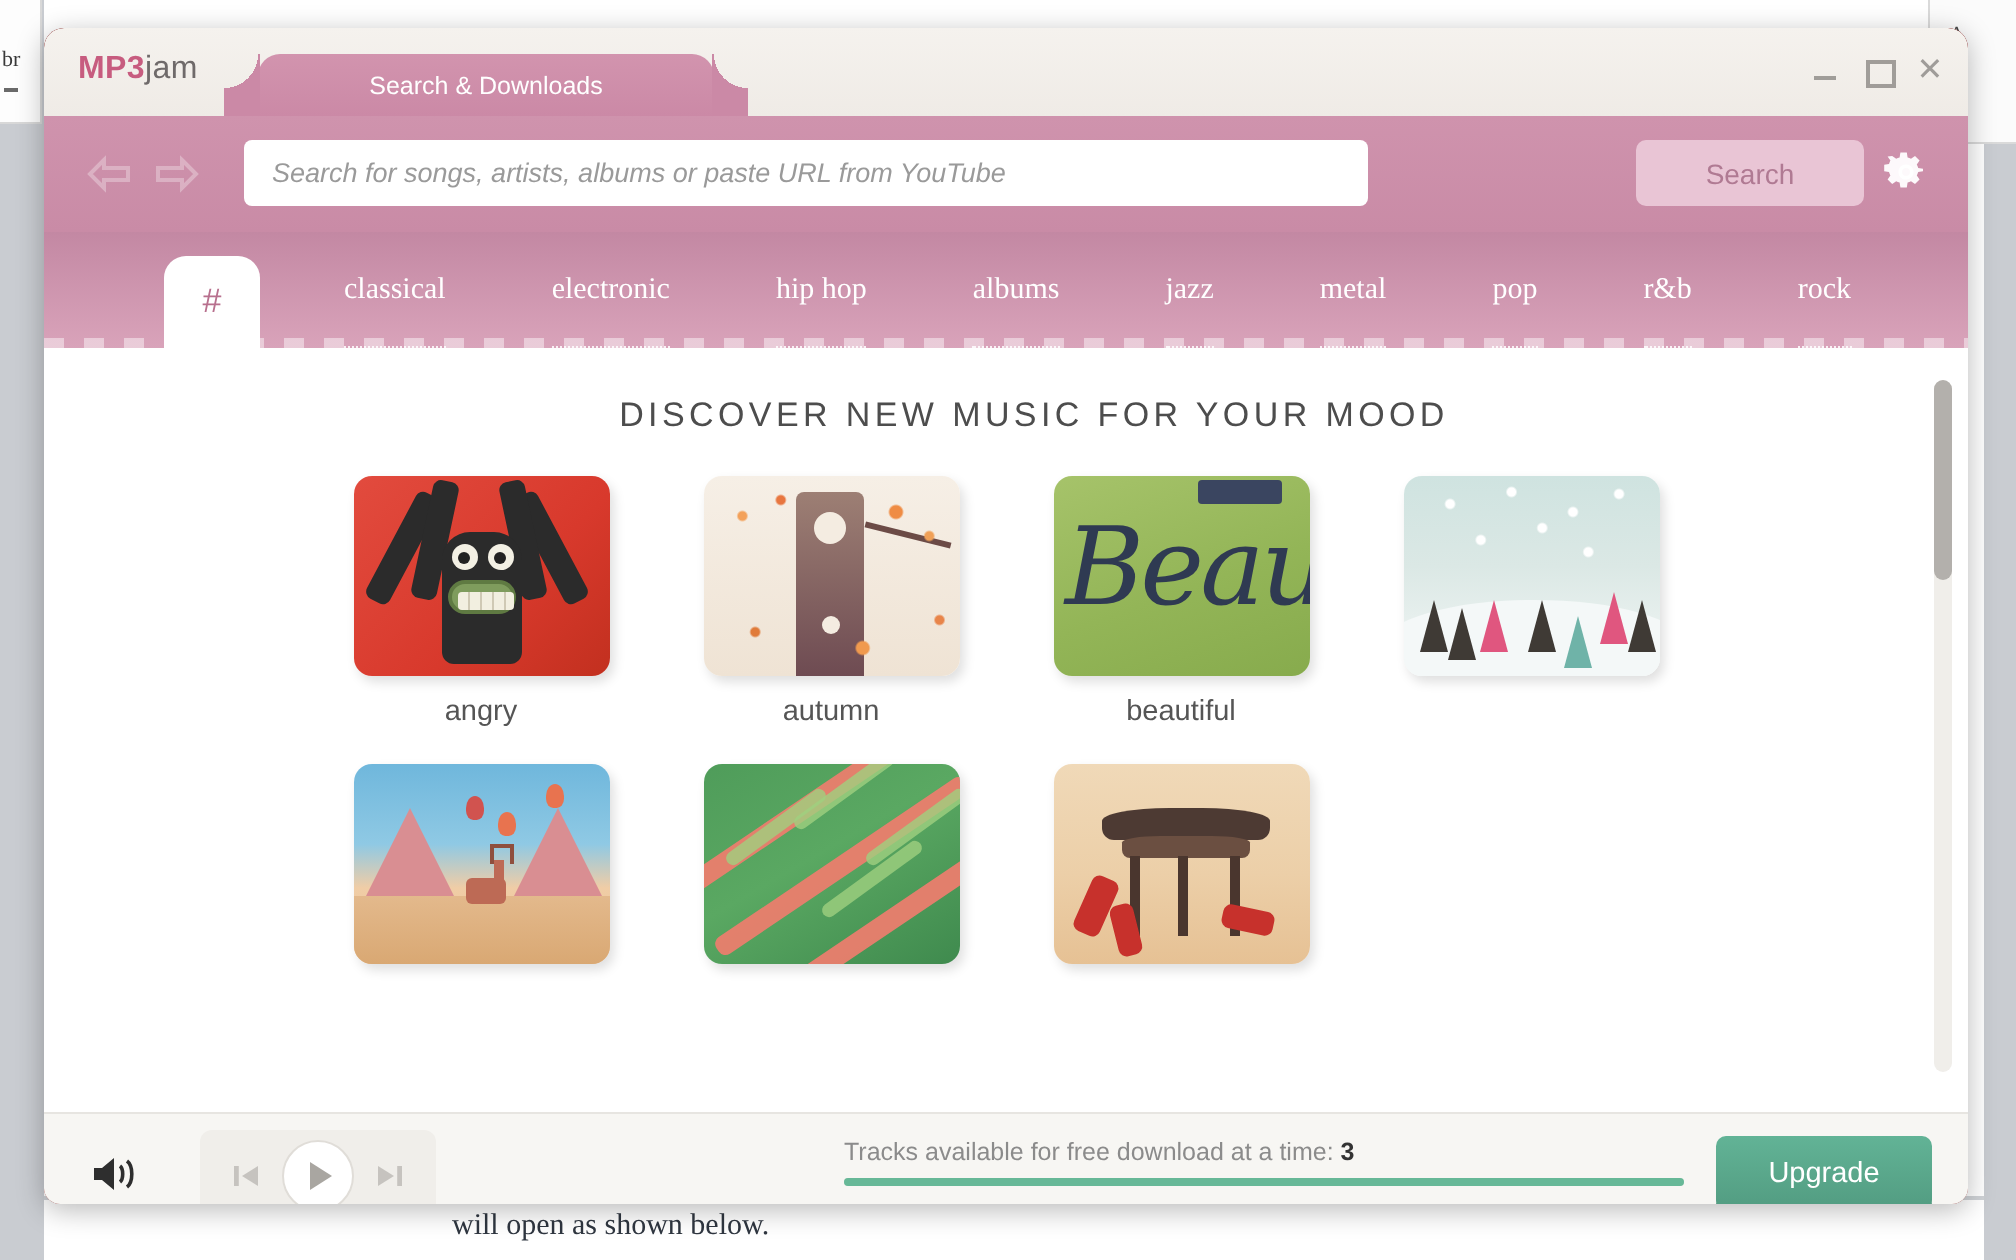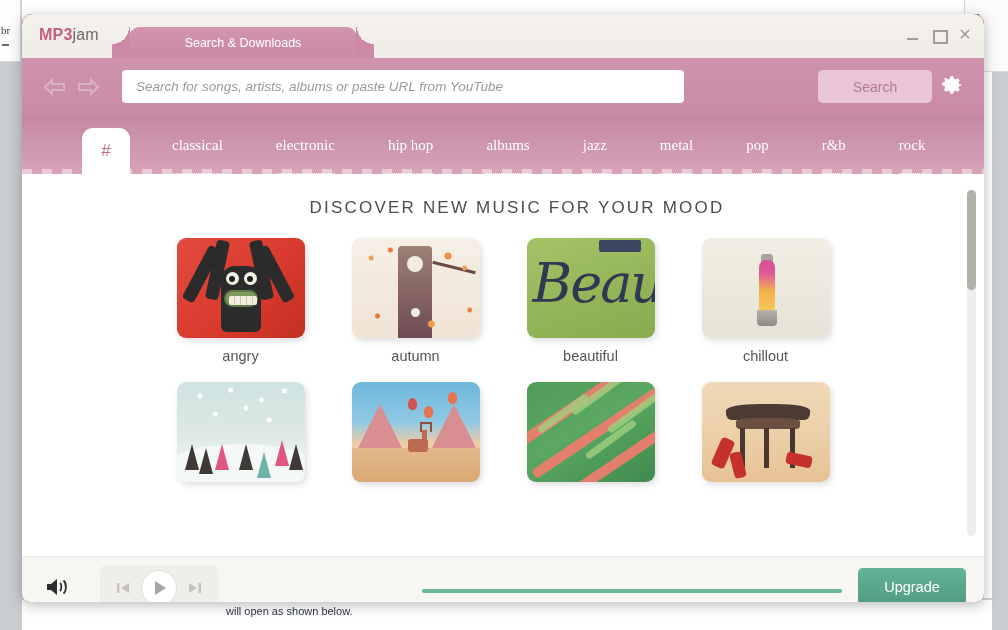--- a/index.html
+++ b/index.html
@@ -43,22 +43,22 @@
   #bg-right-strip {
     position: absolute; right: 0; top: 72px; width: 16px; height: 558px;
     background: #c9ccd1;
   }
   #bg-right-inner {
     position: absolute; right: 16px; top: 72px; width: 12px; height: 558px;
     background: #ffffff;
   }
   #bg-bottom-text {
     position: absolute; left: 226px; top: 605px;
-    font-size: 11px; color: #2f3640; white-space: nowrap;
-    font-family: Liberation Sans, sans-serif;
+    font-size: 15px; color: #2f3640; white-space: nowrap;
+    font-family: Liberation Serif, serif;
   }
   #bg-bottom-rule {
     position: absolute; left: 22px; top: 598px; width: 970px; height: 2px;
     background: #cfd2d6;
   }
   #bg-bottom-fill {
     position: absolute; left: 22px; top: 600px; width: 970px; height: 30px;
     background: #ffffff;
   }
 
@@ -572,28 +572,20 @@
           <div class="mood-label">autumn</div>
         </div>
         <div class="mood-cell">
           <div class="mood-thumb art-beautiful">
     <div class="bar"></div>
     <div class="script">Beautif</div>
           </div>
           <div class="mood-label">beautiful</div>
         </div>
         <div class="mood-cell">
-          <div class="mood-thumb art-chillout">
-    <div class="lamp-cap"></div>
-    <div class="lamp-body"></div>
-    <div class="lamp-base"></div>
-          </div>
-          <div class="mood-label">chillout</div>
-        </div>
-        <div class="mood-cell">
           <div class="mood-thumb art-winter">
     <div class="snow"></div>
     <div class="hill"></div>
     <div class="tree" style="left:8px"></div>
     <div class="tree" style="left:22px;bottom:8px"></div>
     <div class="tree pink" style="left:38px"></div>
     <div class="tree" style="left:62px"></div>
     <div class="tree teal" style="left:80px;bottom:4px"></div>
     <div class="tree pink" style="left:98px;bottom:16px"></div>
     <div class="tree" style="left:112px"></div>
@@ -660,19 +652,23 @@
       </div>
       <div id="play-btn"></div>
       <div class="tp-btn">
         <svg width="16" height="16" viewBox="0 0 16 16">
           <path d="M2 3 L10 8 L2 13 Z" fill="#8d8a85"></path>
           <rect x="11.6" y="3" width="2.4" height="10" fill="#8d8a85"></rect>
         </svg>
       </div>
     </div>
 
+    <div id="tracks-info">
+      <span>Tracks available for free download at a time:</span>
+      <b>3</b>
+    </div>
     <div id="tracks-progress-track">
       <div id="tracks-progress-fill" style="width: 100%;"></div>
     </div>
 
     <button id="upgrade-button">Upgrade</button>
   </div>
 </div>
 
 </body></html>

